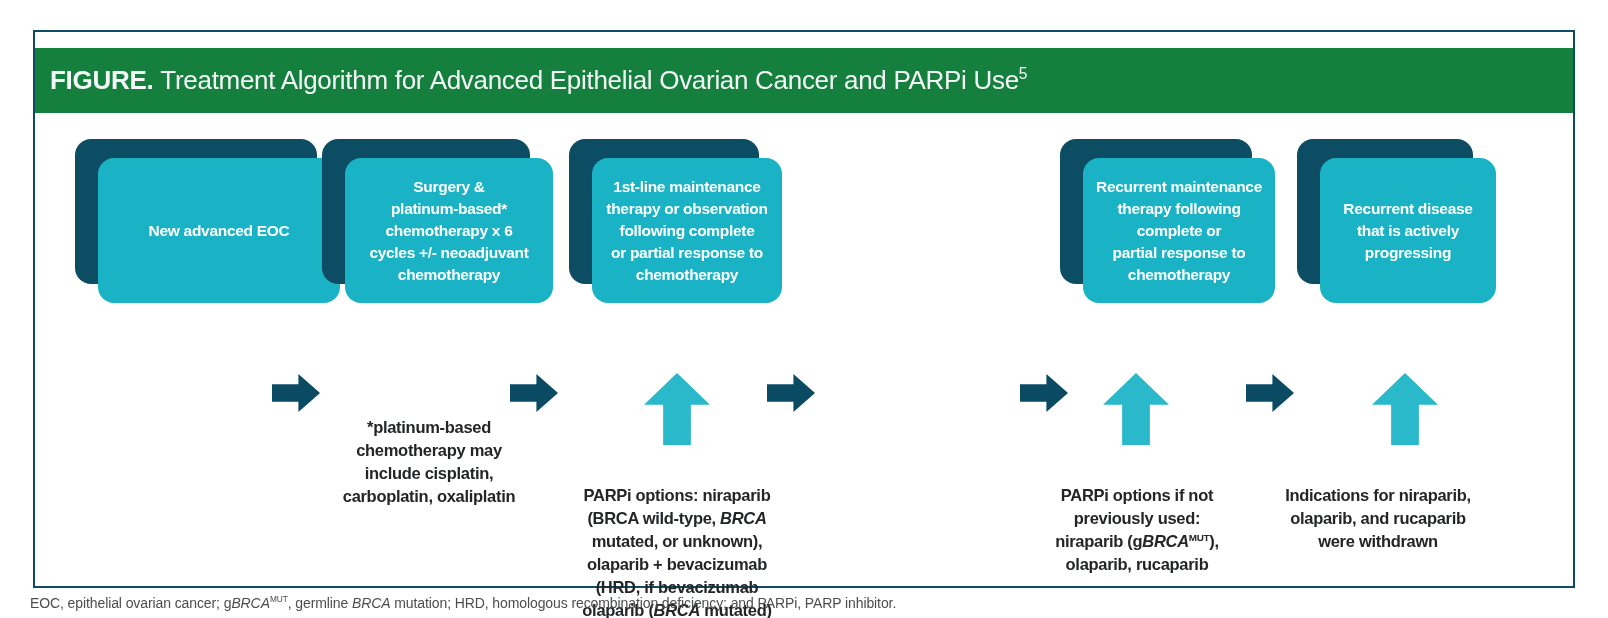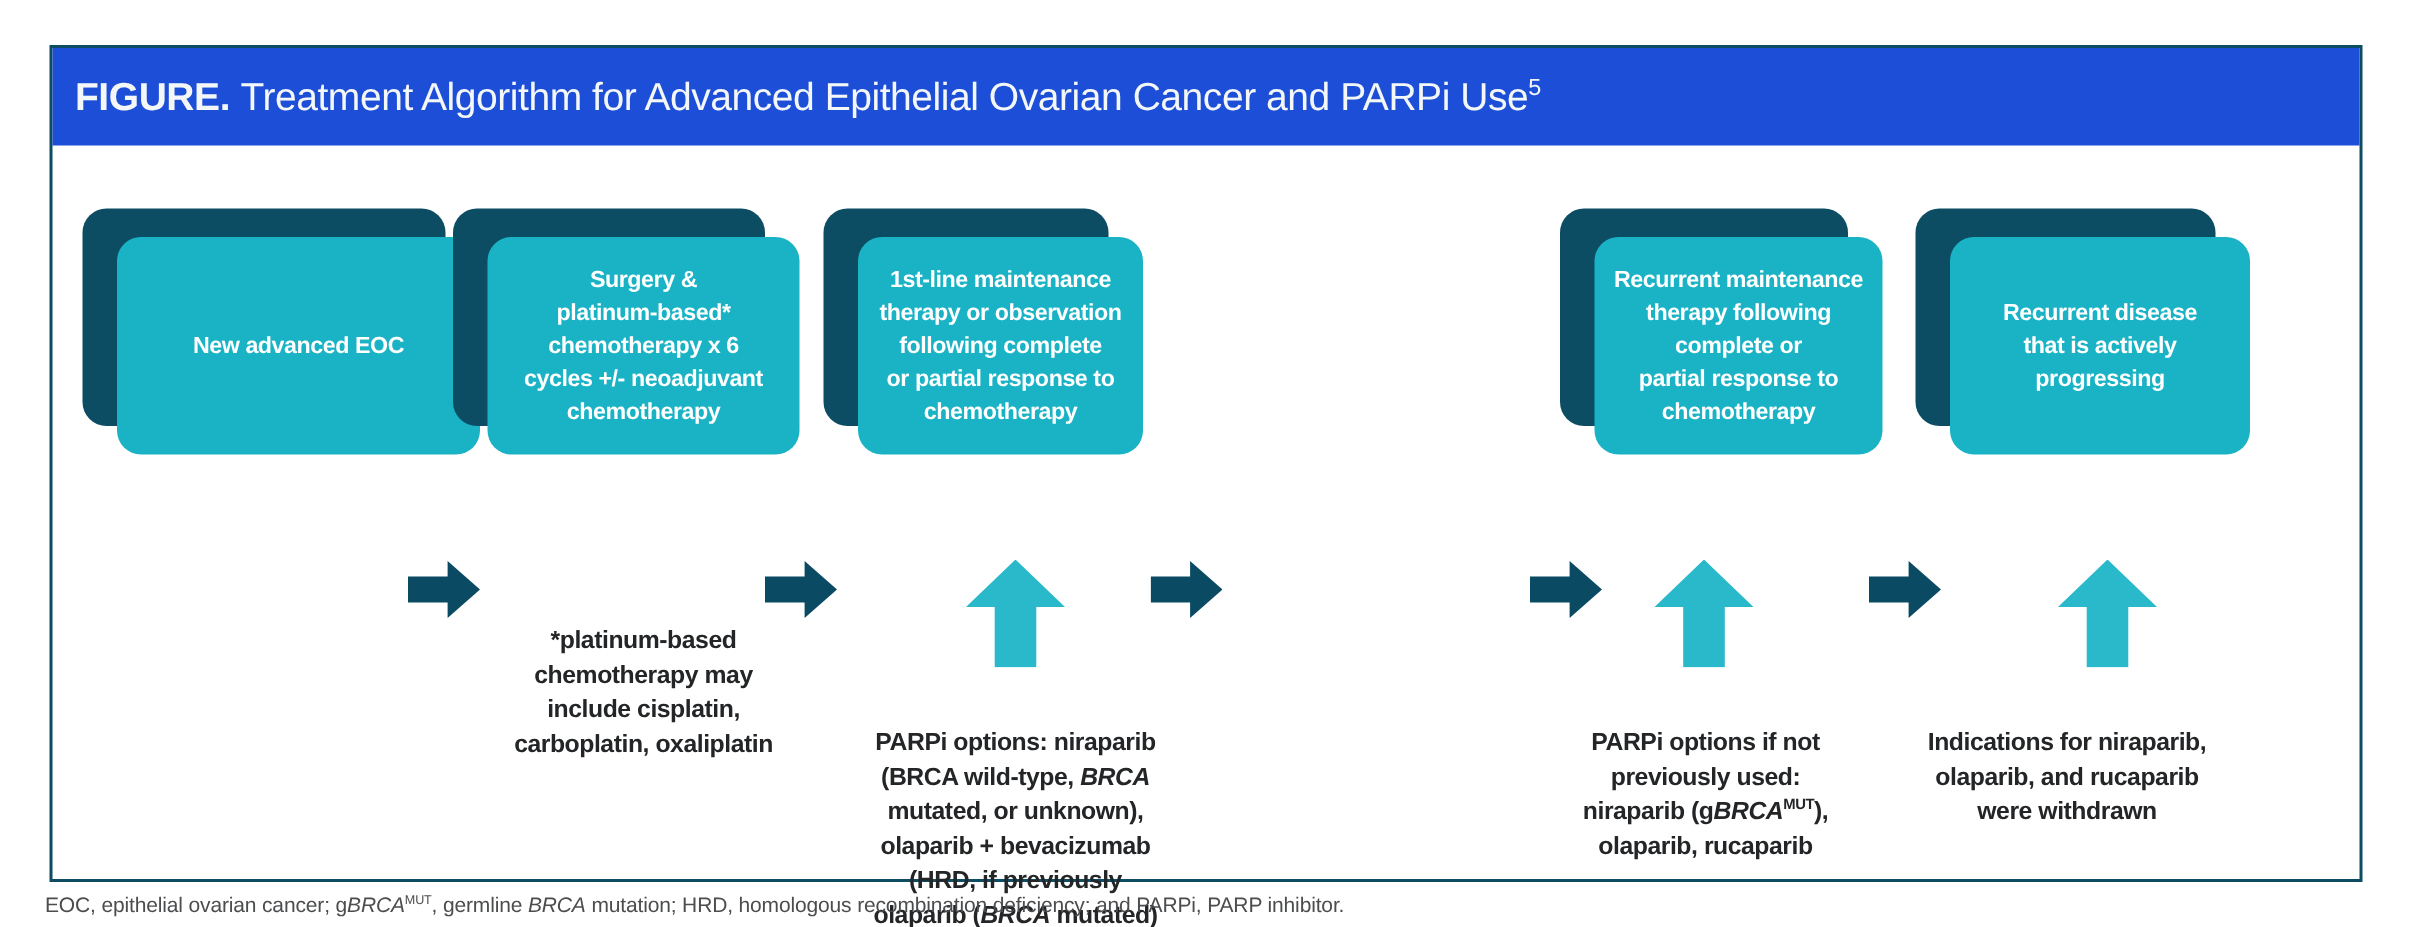--- a/index.html
+++ b/index.html
@@ -6,49 +6,49 @@
   html,body { background:#ffffff; }
   body { font-family:"Liberation Sans", sans-serif; }
   .page { position:relative; width:1608px; height:618px; background:#ffffff; overflow:hidden; }
 
   .figure-panel {
     position:absolute; left:33px; top:30px; width:1542px; height:558px;
     border:2px solid #0d4c63; background:#ffffff;
   }
 
   .figure-header {
-    position:absolute; left:0; top:0; width:100%; height:65px;
-    background:#1d4ed8; display:flex; align-items:center; padding-left:15px;
+    position:absolute; left:0; top:16px; width:100%; height:65px;
+    background:#15803d; display:flex; align-items:center; padding-left:15px;
   }
   .figure-title { color:#f4f7f8; font-size:26px; letter-spacing:-0.3px; white-space:nowrap; }
   .title-bold { font-weight:700; }
   .title-rest { font-weight:400; margin-left:7px; }
   .title-sup { font-size:60%; vertical-align:super; line-height:0; }
 
   .canvas { position:absolute; left:0; top:65px; width:1538px; height:489px; }
 
   
-  .unit { position:absolute; top:61px; height:145px; }
+  .unit { position:absolute; top:61px; height:145px;margin-left:20px; }
   .unit .shadow {
     position:absolute; left:-23px; top:-19px; width:100%; height:100%;
     background:#0d4d64; border-radius:16px;
   }
   .unit .front {
     position:relative; width:100%; height:100%;
     background:#1ab3c5; border-radius:16px;
     display:flex; flex-direction:column; align-items:center; justify-content:center;
     color:#ffffff; font-weight:700; font-size:15.5px; line-height:22px;
     letter-spacing:-0.3px; text-align:center; padding:0 4px;
   }
   .u1 { left:43px;   width:242px; }
   .u2 { left:290px;  width:208px; }
   .u3 { left:537px;  width:190px; }
   .u4 { left:788px;  width:207px; }
   .u5 { left:1028px; width:192px; }
-  .u6 { left:1265px; width:200px; }
+  .u6 { left:1265px; width:176px; }
 
   .arrow-right {
     position:absolute; top:277px; width:48px; height:38px; background:#0a4b63;
     clip-path:polygon(0 27%, 55% 27%, 55% 0, 100% 50%, 55% 100%, 55% 73%, 0 73%);
   }
   .ar1 { left:237px; } .ar2 { left:475px; } .ar3 { left:732px; } .ar4 { left:985px; } .ar5 { left:1211px; }
 
   .arrow-up {
     position:absolute; top:276px; width:66px; height:72px; background:#29b9ca;
     clip-path:polygon(50% 0, 100% 44%, 71% 44%, 71% 100%, 29% 100%, 29% 44%, 0 44%);
@@ -145,21 +145,21 @@
           <div class="rich-line"><span>*platinum-based</span></div>
           <div class="rich-line"><span>chemotherapy may</span></div>
           <div class="rich-line"><span>include cisplatin,</span></div>
           <div class="rich-line"><span>carboplatin, oxaliplatin</span></div>
         </div>
       <div class="note n2">
           <div class="rich-line"><span>PARPi options: niraparib</span></div>
           <div class="rich-line"><span>(BRCA wild-type, </span><span class="it">BRCA</span></div>
           <div class="rich-line"><span>mutated, or unknown),</span></div>
           <div class="rich-line"><span>olaparib + bevacizumab</span></div>
-          <div class="rich-line"><span>(HRD, if previously</span></div>
+          <div class="rich-line"><span>(HRD, if bevacizumab</span></div>
           <div class="rich-line"><span>olaparib (</span><span class="it">BRCA</span><span> mutated)</span></div>
         </div>
       <div class="note n3">
           <div class="rich-line"><span>PARPi options if not</span></div>
           <div class="rich-line"><span>previously used:</span></div>
           <div class="rich-line"><span>niraparib (g</span><span class="it">BRCA</span><sup>MUT</sup><span>),</span></div>
           <div class="rich-line"><span>olaparib, rucaparib</span></div>
         </div>
       <div class="note n4">
           <div class="rich-line"><span>Indications for niraparib,</span></div>

